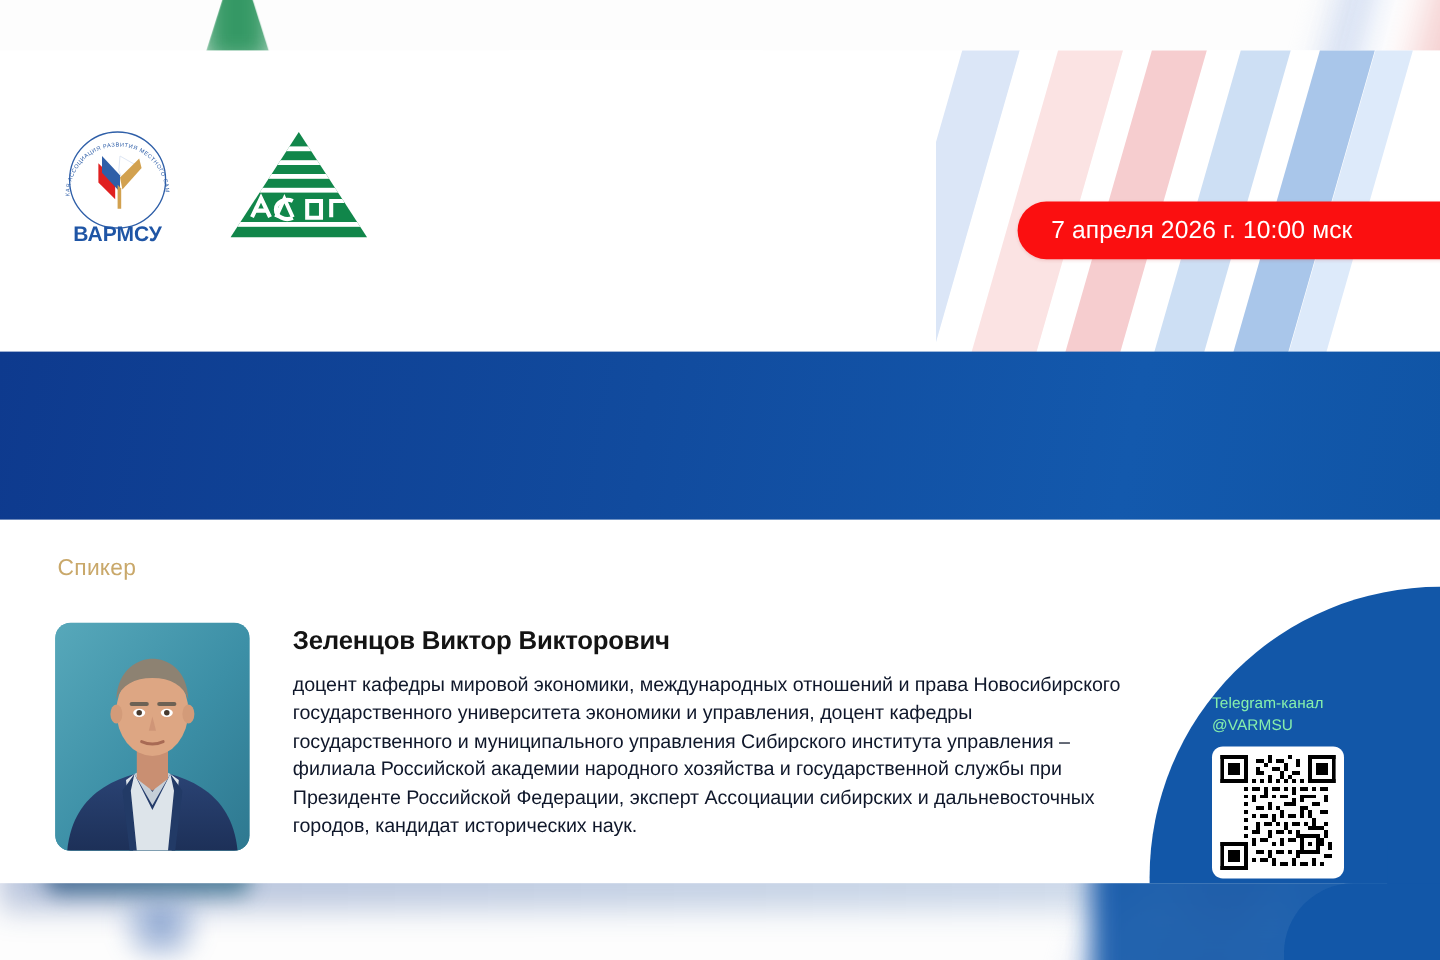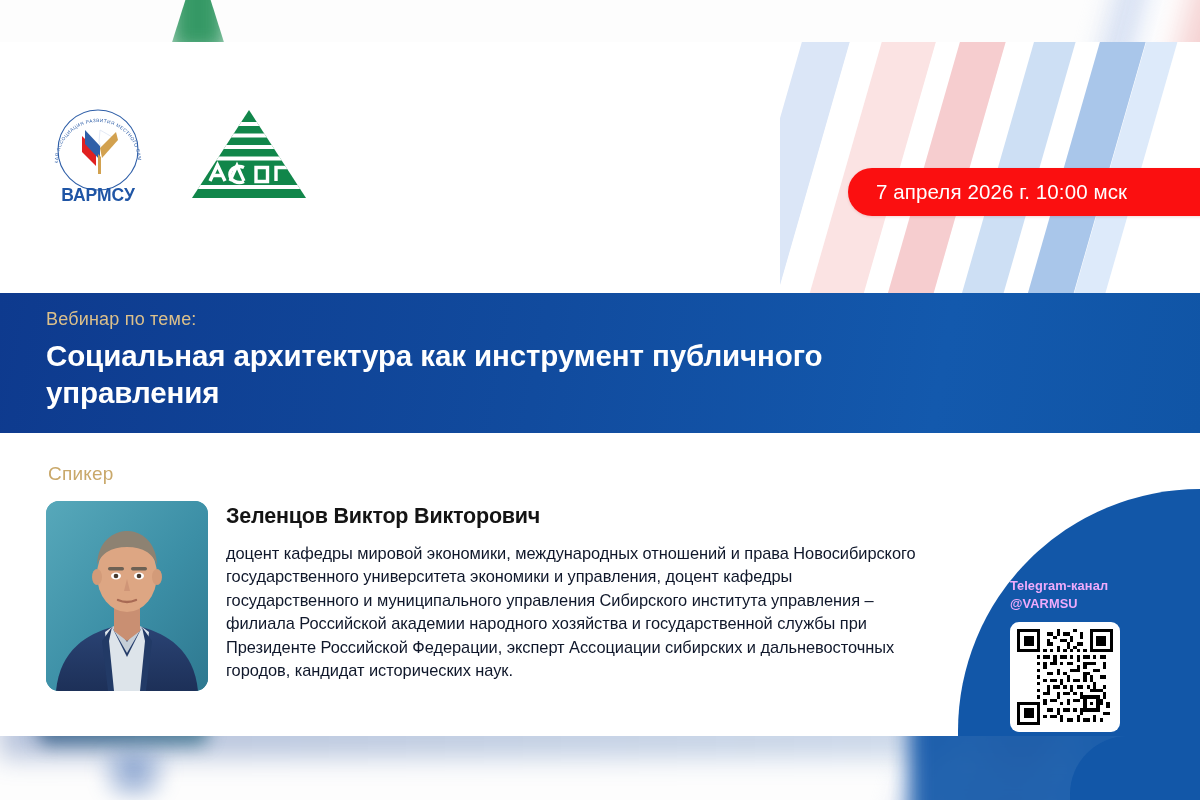--- a/index.html
+++ b/index.html
@@ -215,23 +215,23 @@
     position: absolute;
     left: 48px;
     top: 30px;
     color: #c9a86a;
     font-size: 19px;
     letter-spacing: .2px;
   }
   .speaker-body {
     position: absolute;
     left: 46px;
-    top: 68px;
+    top: 86px;
     display: flex;
-    gap: 18px;
+    gap: 36px;
   }
 
   .photo {
     position: relative;
     width: 162px;
     height: 190px;
     border-radius: 13px;
     overflow: hidden;
     flex: 0 0 auto;
     background: linear-gradient(150deg, #4ba0b4 0%, #3c8fa6 55%, #327e96 100%);
@@ -265,26 +265,25 @@
     border-top-left-radius: 250px;
     overflow: hidden;
   }
   .qr-panel-inner {
     position: absolute;
     left: 52px;
     top: 88px;
     width: 170px;
   }
   .qr-label {
-    color: #f0abfc;
+    color: #86efac;
     font-size: 12.8px;
     line-height: 1.42;
     letter-spacing: .1px;
     margin-bottom: 9px;
-    font-weight: bold;
   }
   .qr-label .qr-handle { display: block; }
   .qr-box {
     width: 110px;
     height: 110px;
     background: #ffffff;
     border-radius: 9px;
     padding: 7px;
   }
   .qr-box svg { width: 100%; height: 100%; display: block; }
@@ -393,24 +392,20 @@
             </g>
           </g>
         </svg>
 
       </div>
 
       <div class="date-pill">7 апреля 2026 г. 10:00 мск</div>
     </div>
 
     <div class="banner">
-      <div class="banner-text">
-        <div class="banner-kicker">Вебинар по теме:</div>
-        <div class="banner-title">Социальная архитектура как инструмент публичного управления</div>
-      </div>
 
     </div>
 
     <div class="speaker">
       <div class="speaker-kicker">Спикер</div>
 
       <div class="speaker-body">
 
         <div class="photo">
           <svg viewBox="0 0 162 190" preserveAspectRatio="xMidYMid slice" aria-hidden="true">

